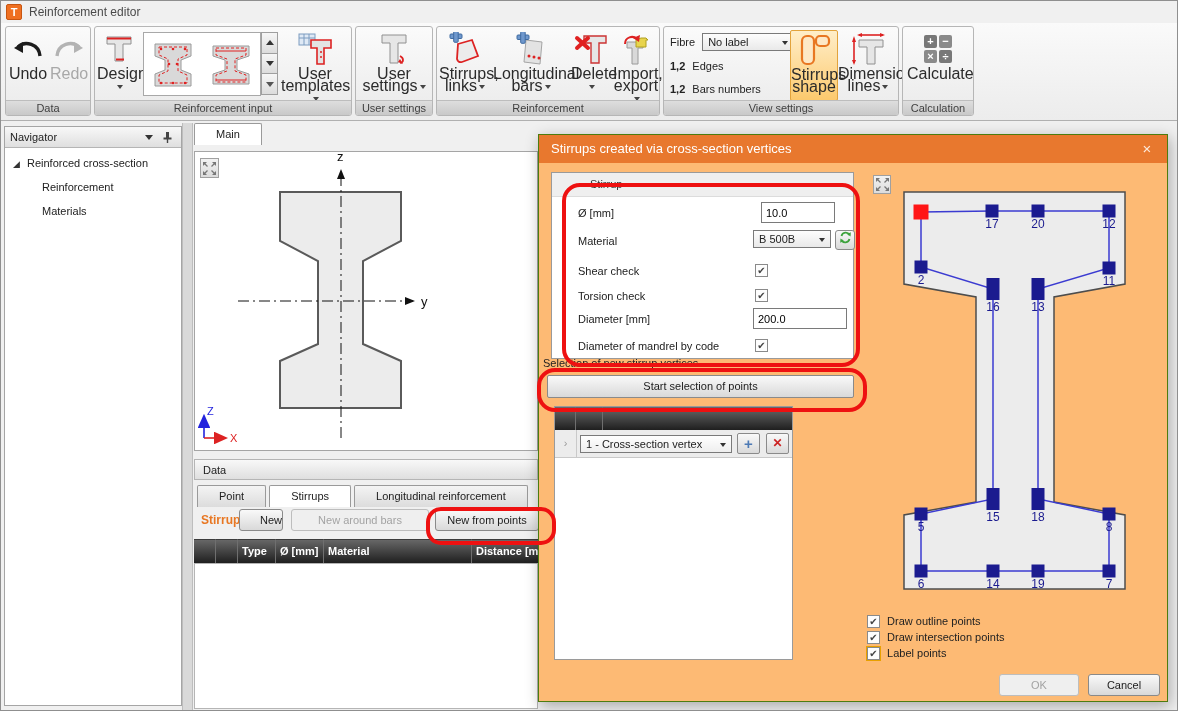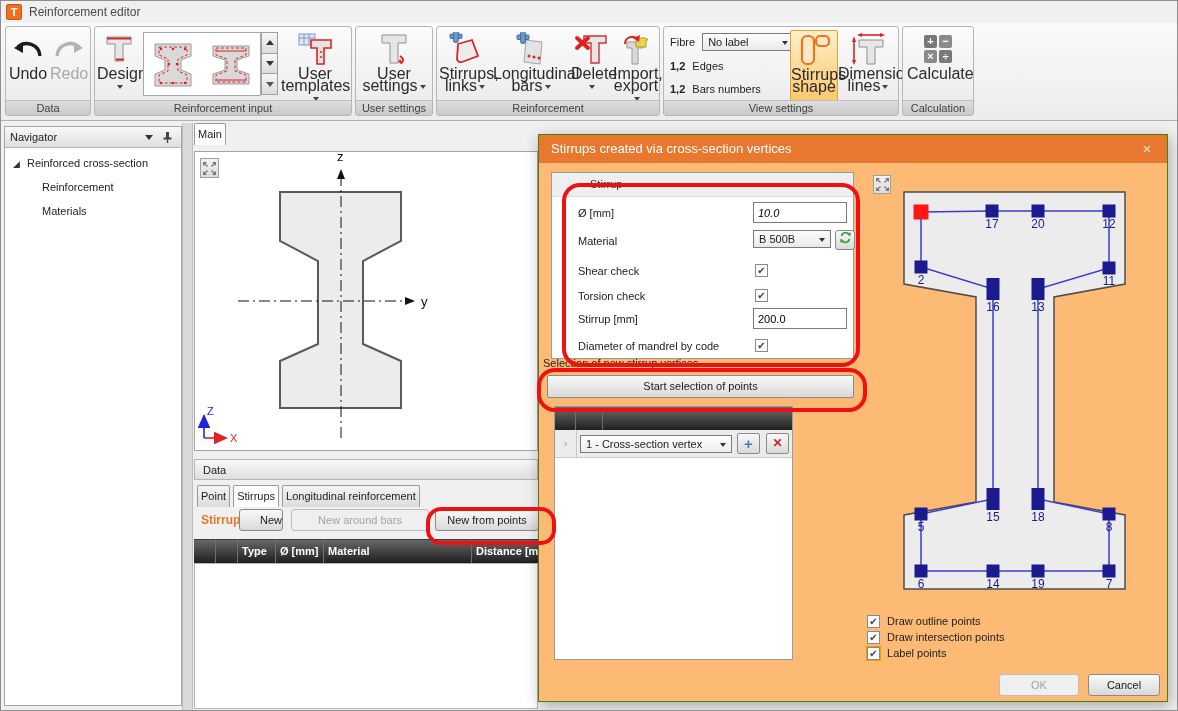--- a/index.html
+++ b/index.html
@@ -34,21 +34,21 @@
   .input{background:#fff;border:1px solid #7a7a7a;box-sizing:border-box;padding:0 4px;line-height:19px;font-size:11px;}
   .darkhead{background:linear-gradient(#6a6a6a,#1f1f1f);color:#fff;font-weight:bold;}
   
   .navpanel{position:absolute;left:3px;top:125px;width:178px;height:580px;background:#fff;border:1px solid #a5a5a5;box-sizing:border-box;}
   .navheader{position:absolute;left:0;top:0;width:100%;height:21px;background:linear-gradient(#f8f8f8,#dfdfdf);border-bottom:1px solid #b5b5b5;line-height:20px;padding-left:5px;box-sizing:border-box;}
   .navtree{position:absolute;left:0;top:24px;width:100%;}
   .treeitem{height:24px;line-height:24px;white-space:nowrap;}
   .splitter{position:absolute;left:181px;top:122px;width:11px;height:589px;background:#d9d9d9;border-left:1px solid #bdbdbd;border-right:1px solid #bdbdbd;box-sizing:border-box;}
   
   .maintabstrip{position:absolute;left:192px;top:122px;width:986px;height:28px;background:#f0f0f0;}
-  .tab{display:inline-block;height:22px;line-height:21px;padding:0 3px;border:1px solid #9a9a9a;border-bottom:none;background:linear-gradient(#f4f4f4,#dcdcdc);border-radius:2px 2px 0 0;box-sizing:border-box;}
+  .tab{display:inline-block;height:22px;line-height:21px;padding:0 21px;border:1px solid #9a9a9a;border-bottom:none;background:linear-gradient(#f4f4f4,#dcdcdc);border-radius:2px 2px 0 0;box-sizing:border-box;}
   .tab.active{background:#fff;}
   .canvas{position:absolute;left:193px;top:150px;width:344px;height:300px;background:#fff;border:1px solid #a5a5a5;box-sizing:border-box;}
   .fitbtn{position:absolute;width:19px;height:20px;background:linear-gradient(#f2f2f2,#dcdcdc);border:1px solid #a0a0a0;box-sizing:border-box;display:flex;align-items:center;justify-content:center;}
   
   .datapanel{position:absolute;left:192px;top:458px;width:345px;height:250px;background:#f0f0f0;}
   .dataheader{position:absolute;left:1px;top:0;width:344px;height:21px;background:linear-gradient(#f8f8f8,#dfdfdf);border:1px solid #b5b5b5;line-height:20px;padding-left:8px;box-sizing:border-box;}
   .datatabs{position:absolute;left:4px;top:26px;height:22px;white-space:nowrap;}
   .datatoolbar{position:absolute;left:4px;top:50px;height:24px;width:340px;}
   .sectionlabel{color:#e87722;font-weight:bold;font-size:12px;}
   .dtable{position:absolute;left:1px;top:80px;width:344px;height:24px;display:flex;overflow:hidden;}
@@ -391,36 +391,36 @@
 
   <div class="dialog">
     <div class="dlgtitle">
       <span>Stirrups created via cross-section vertices</span>
       <span class="dlgclose">×</span>
     </div>
 
     <div class="groupbox">
       <div class="groupboxhead">Stirrup</div>
       <div class="frow" style="top:30px;">Ø [mm]</div>
-      <input class="input fctrl" style="left: 201px; top: 29px; width: 94px; height: 21px; font-style: italic;" value="10.0">
+      <input class="input fctrl" style="left: 209px; top: 29px; width: 74px; height: 21px;" value="10.0">
       <div class="frow" style="top:58px;">Material</div>
       <span class="combo fctrl" style="left:201px;top:57px;width:78px;"><span>B 500B</span></span>
       <span class="btn fctrl" style="left:283px;top:57px;width:20px;height:20px;">
         <svg width="13" height="13" viewBox="0 0 13 13">
             <path d="M2.5,5 a4.3,4.3 0 0 1 8,-1" fill="none" stroke="#3da23d" stroke-width="1.8"></path>
             <polygon points="11.8,1.2 11.5,5.5 8,3" fill="#3da23d"></polygon>
             <path d="M10.5,8 a4.3,4.3 0 0 1 -8,1" fill="none" stroke="#3da23d" stroke-width="1.8"></path>
             <polygon points="1.2,11.8 1.5,7.5 5,10" fill="#3da23d"></polygon>
           </svg>
       </span>
       <div class="frow" style="top:88px;">Shear check</div>
       <span class="checkbox fctrl" style="left:203px;top:91px;">✔</span>
       <div class="frow" style="top:113px;">Torsion check</div>
       <span class="checkbox fctrl" style="left:203px;top:116px;">✔</span>
-      <div class="frow" style="top:136px;">Stirrup [mm]</div>
+      <div class="frow" style="top:136px;">Diameter [mm]</div>
       <input class="input fctrl" style="left: 201px; top: 135px; width: 94px; height: 21px;" value="200.0">
       <div class="frow" style="top:163px;">Diameter of mandrel by code</div>
       <span class="checkbox fctrl" style="left:203px;top:166px;">✔</span>
     </div>
 
     <div class="sel-label">Selection of new stirrup vertices</div>
     <span class="btn startbtn"><span>Start selection of points</span></span>
 
     <div class="pointtable">
       <div class="pthead darkhead">

